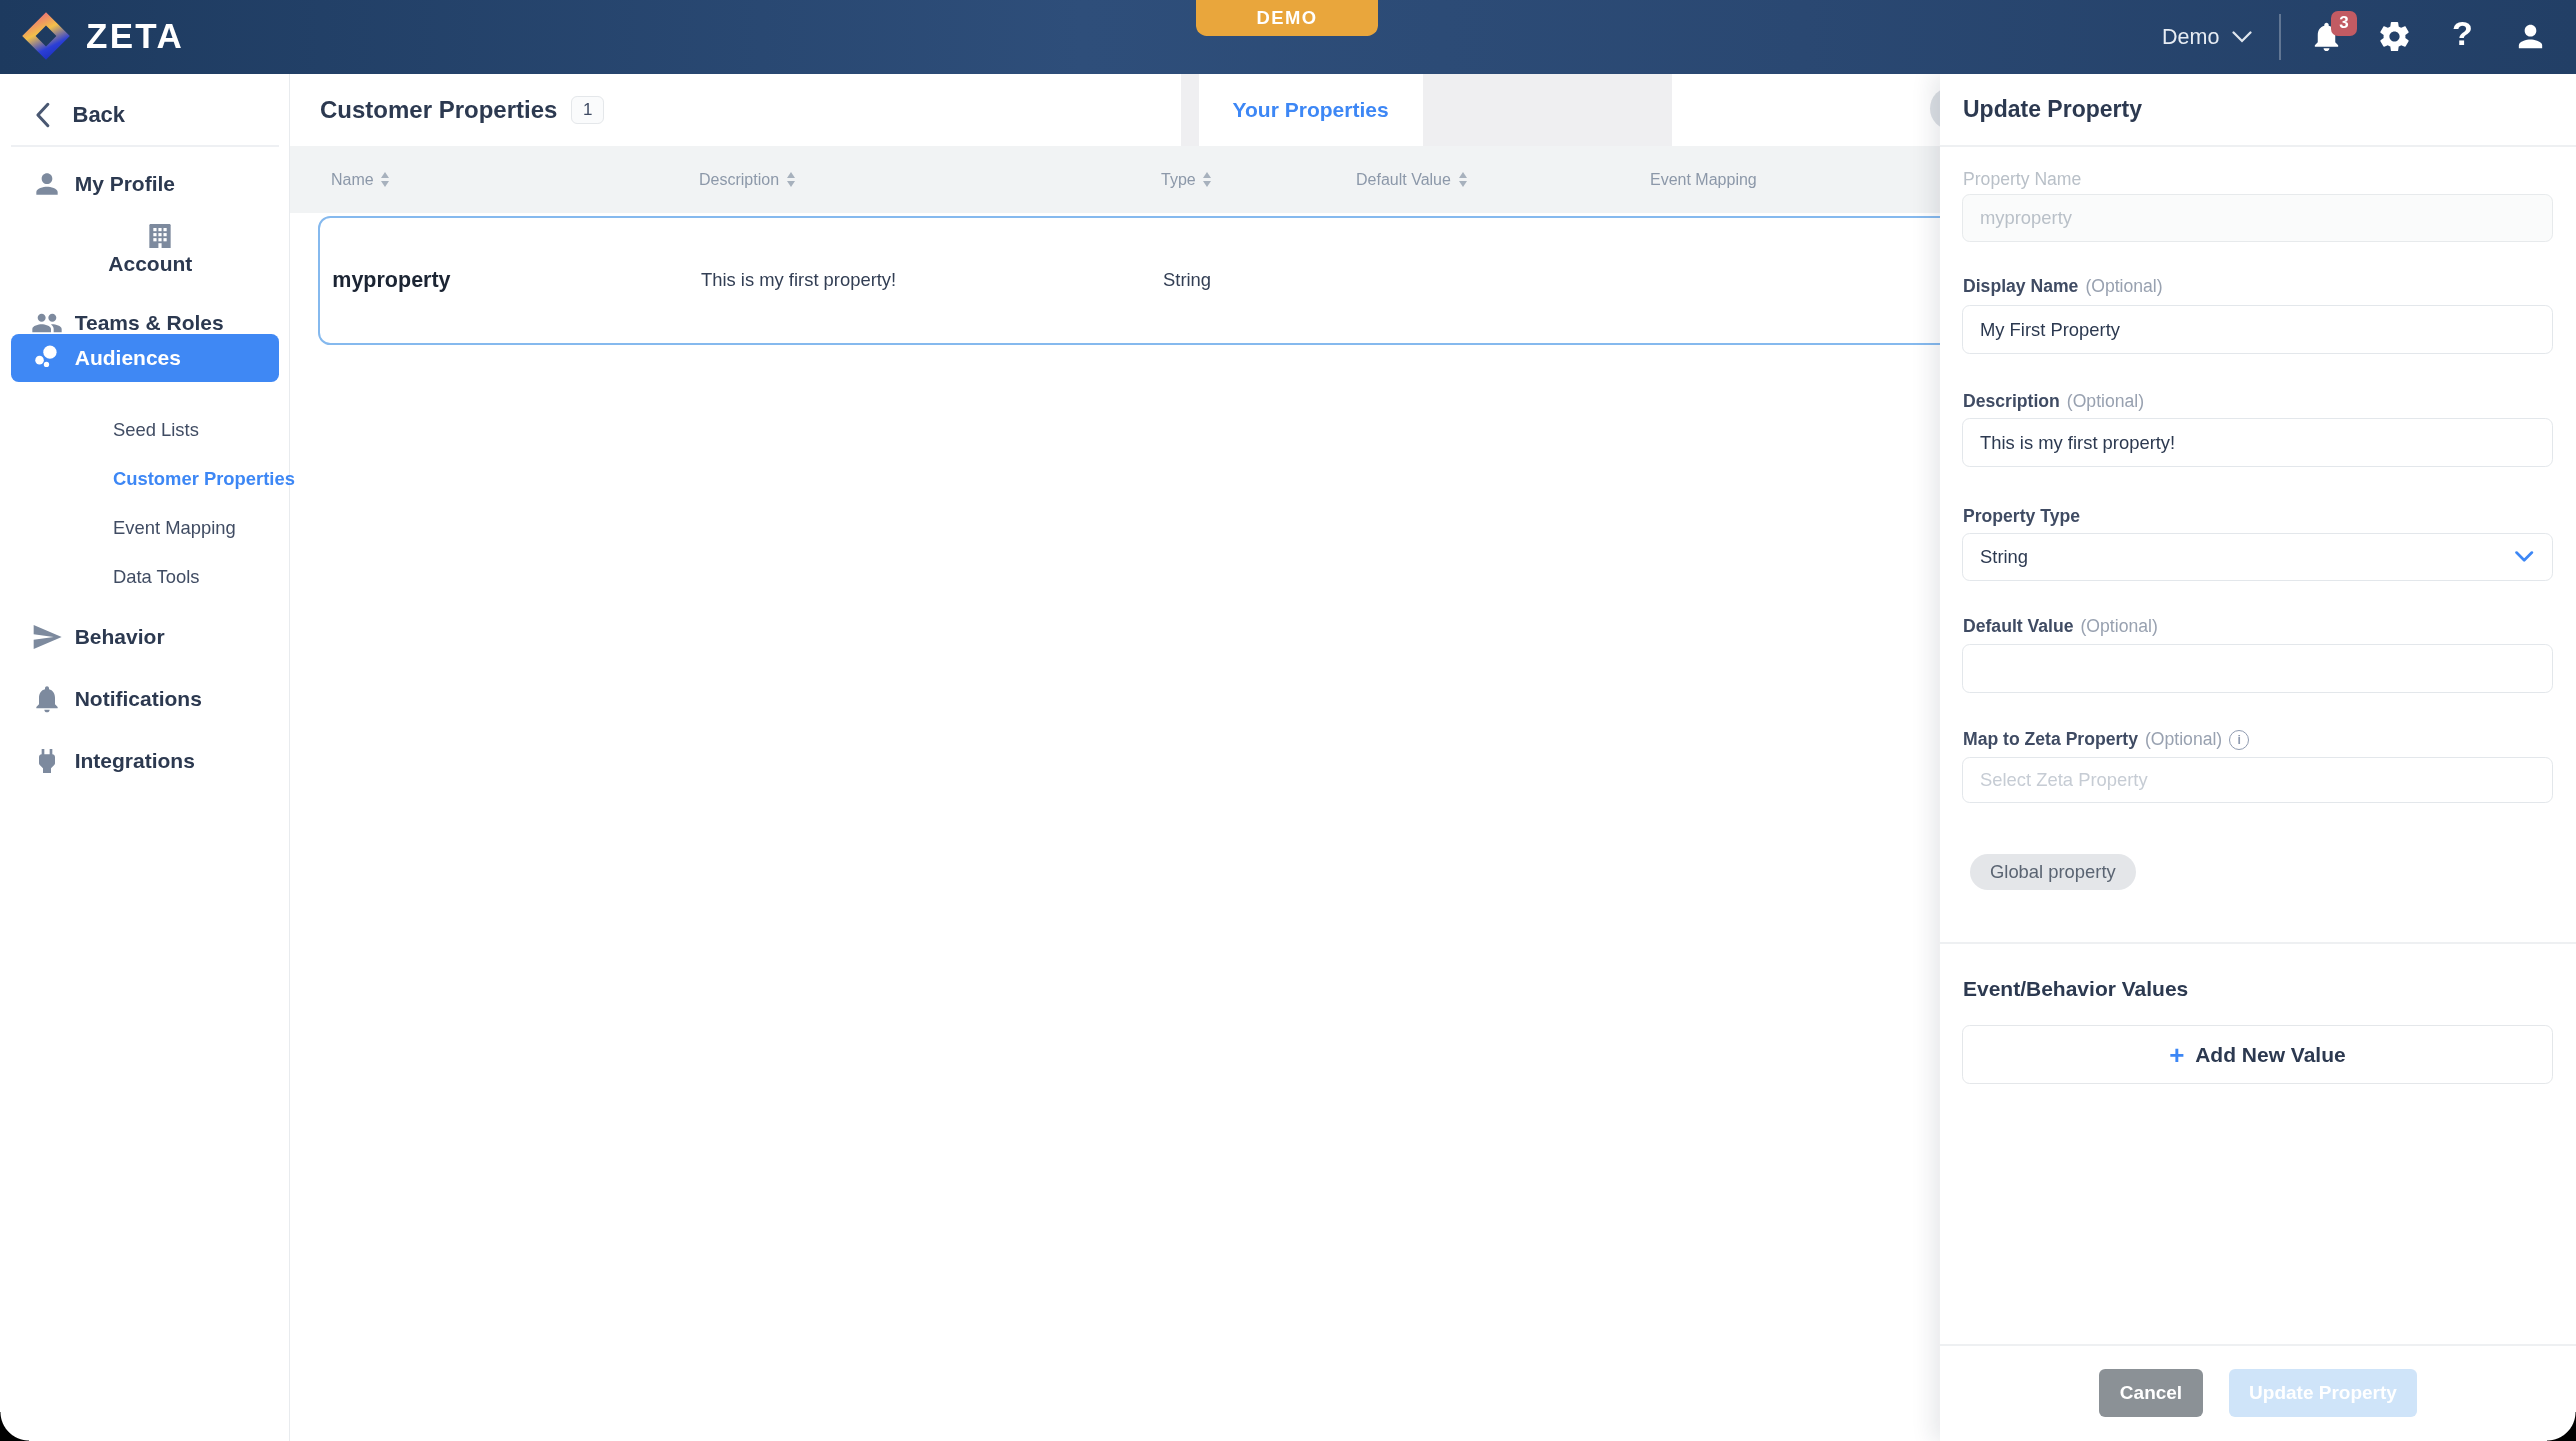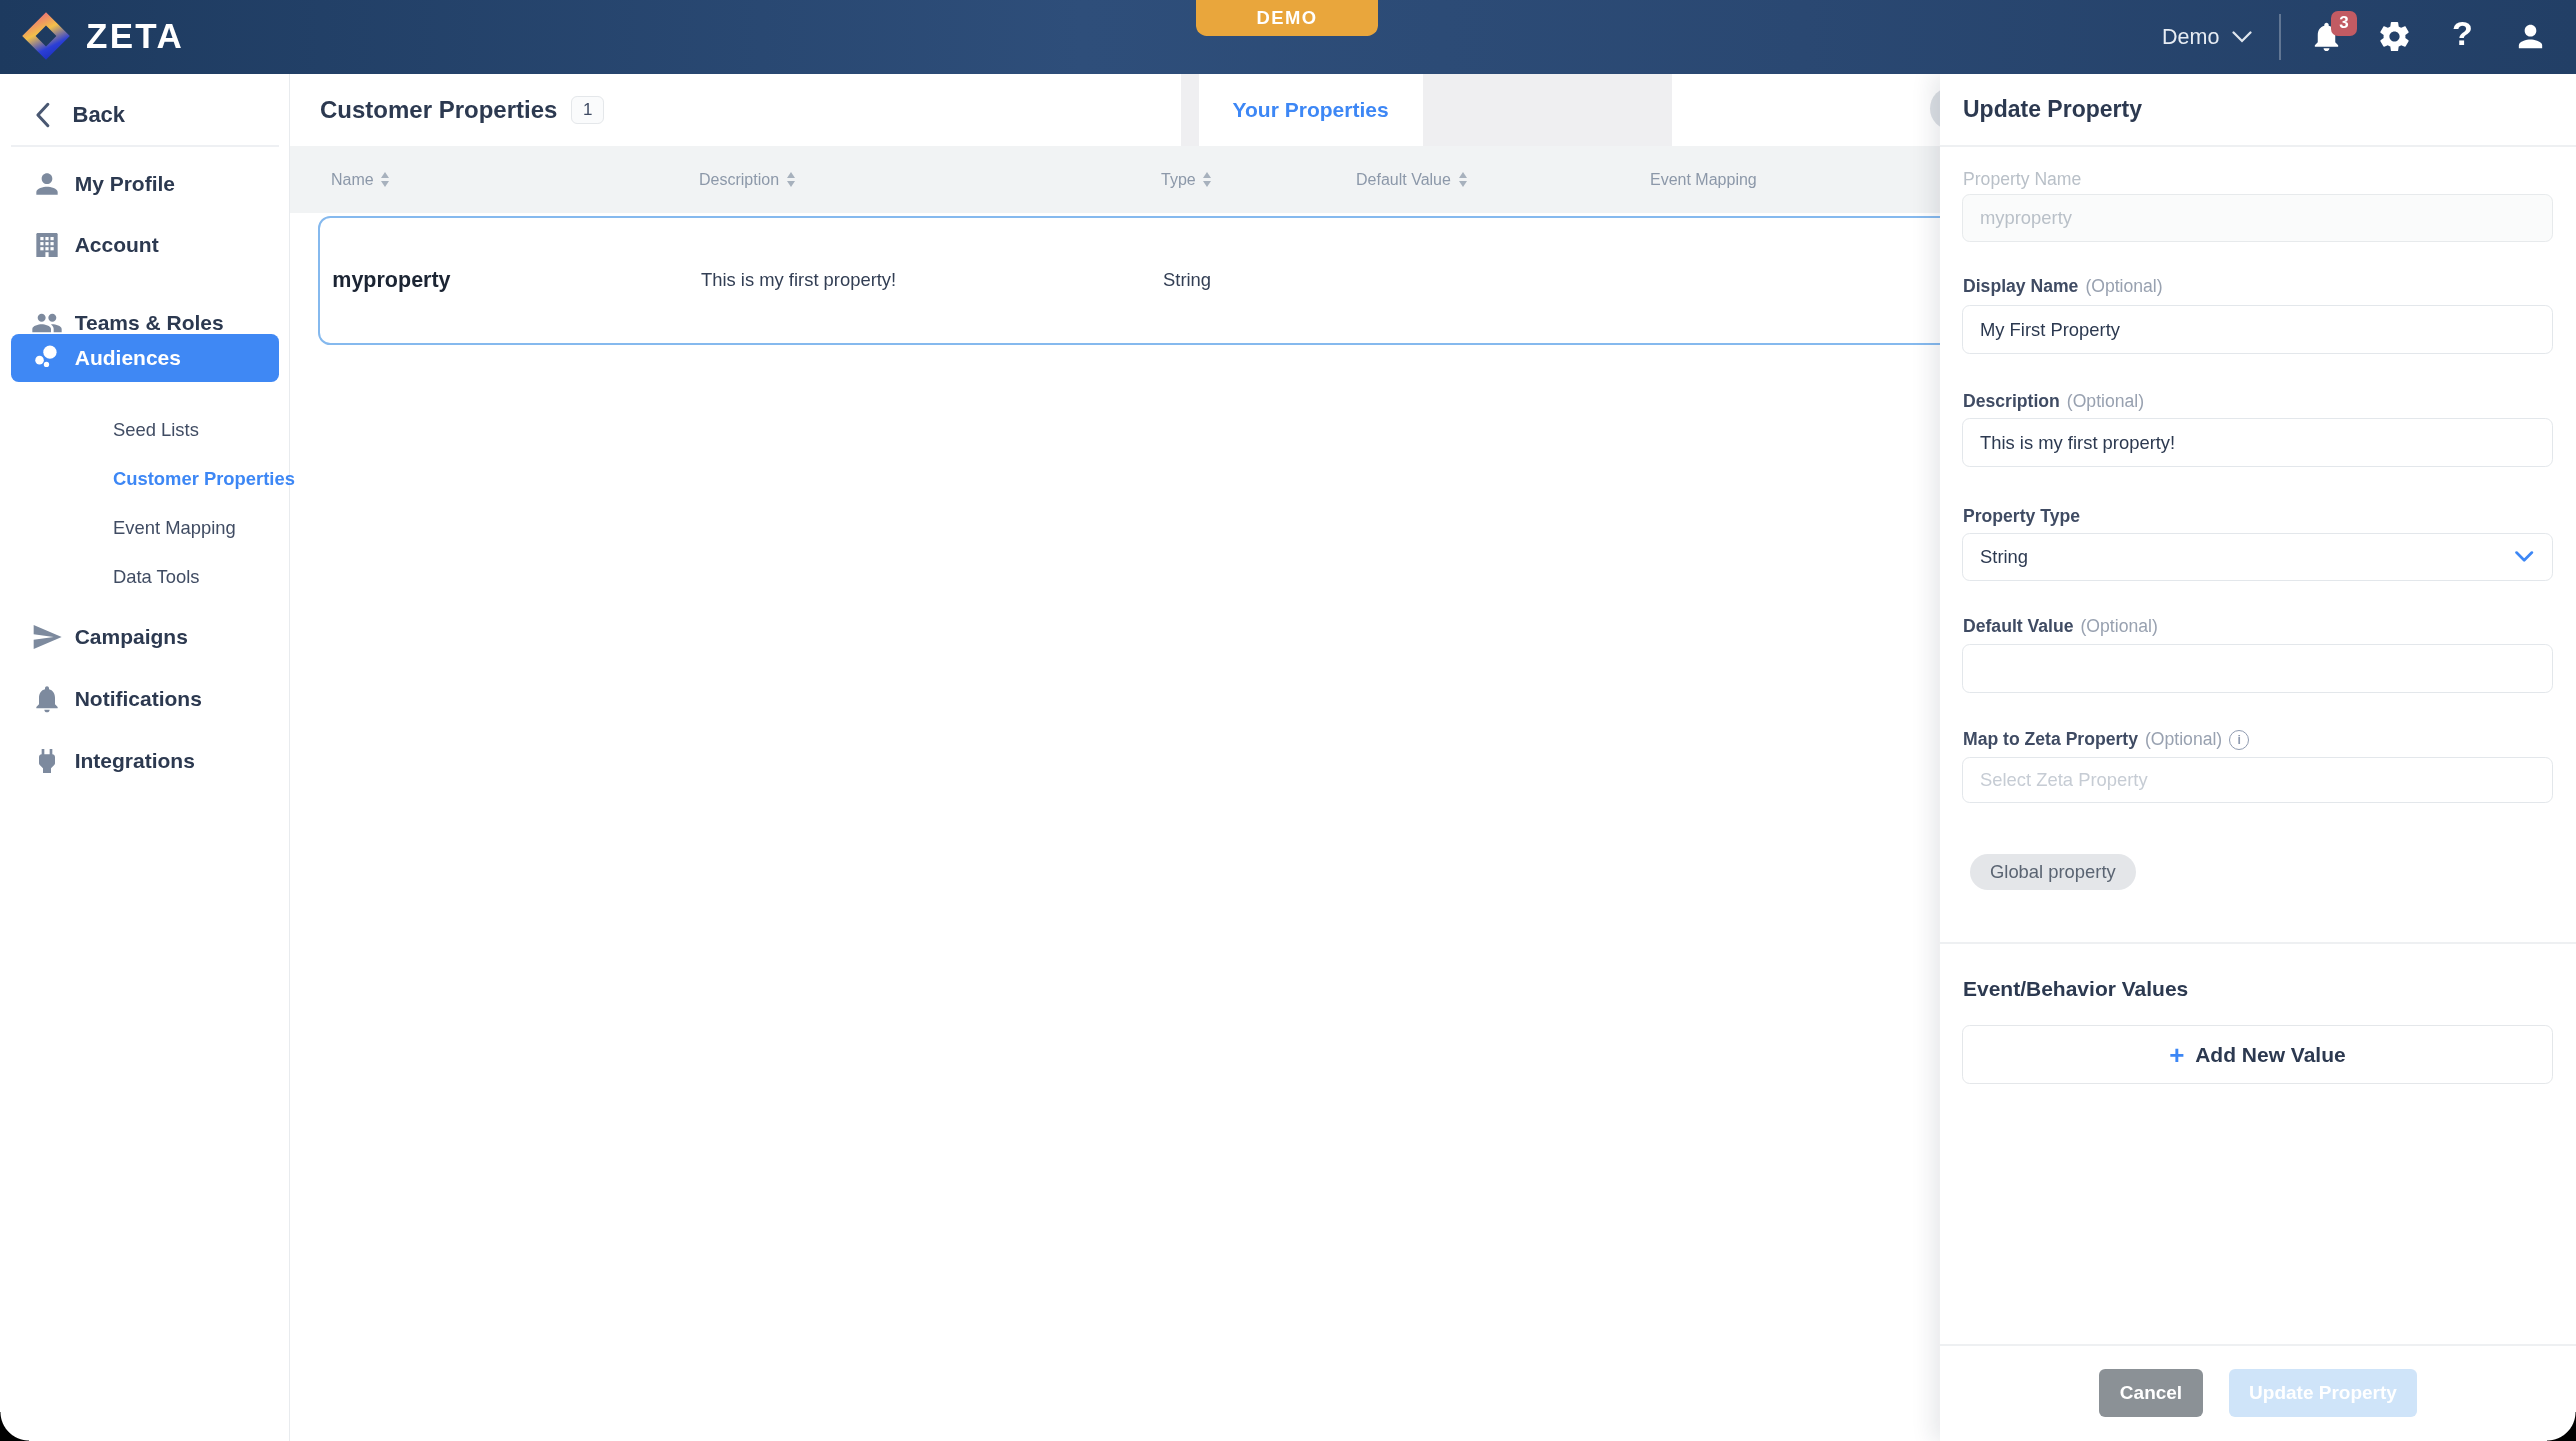--- a/index.html
+++ b/index.html
@@ -171,21 +171,21 @@
 
   <div class="sb-item" style="top:85px;">
     <span class="sb-icon">
       <svg viewBox="0 0 24 24">
           <path d="M12 12c2.21 0 4-1.79 4-4s-1.79-4-4-4-4 1.79-4 4 1.79 4 4 4zm0 2c-2.67 0-8 1.34-8 4v2h16v-2c0-2.66-5.33-4-8-4z"></path>
         </svg>
     </span>
     <span class="sb-label">My Profile</span>
   </div>
 
-  <div class="sb-item" style="top:146px;">
+  <div class="sb-item" style="top:146px;flex-direction:column;">
     <span class="sb-icon">
       <svg viewBox="0 0 24 24">
         <path d="M5 3h14c.55 0 1 .45 1 1v17H4V4c0-.55.45-1 1-1z"></path>
         <g fill="#fff">
           <rect x="7" y="6" width="2.4" height="2.4"></rect>
             <rect x="10.8" y="6" width="2.4" height="2.4"></rect>
             <rect x="14.6" y="6" width="2.4" height="2.4"></rect>
           <rect x="7" y="9.8" width="2.4" height="2.4"></rect>
             <rect x="10.8" y="9.8" width="2.4" height="2.4"></rect>
             <rect x="14.6" y="9.8" width="2.4" height="2.4"></rect>
@@ -231,21 +231,21 @@
   <div class="sb-sub" style="top:484px;">
     <span>Data Tools</span>
   </div>
 
   <div class="sb-item" style="top:538px;">
     <span class="sb-icon">
       <svg viewBox="0 0 24 24">
           <path d="M2.01 21 23 12 2.01 3 2 10l15 2-15 2z"></path>
         </svg>
     </span>
-    <span class="sb-label">Campaigns</span>
+    <span class="sb-label">Behavior</span>
   </div>
 
   <div class="sb-item" style="top:600px;">
     <span class="sb-icon">
       <svg viewBox="0 0 24 24">
           <path d="M12 22c1.1 0 2-.9 2-2h-4c0 1.1.9 2 2 2zm6-6v-5c0-3.07-1.63-5.64-4.5-6.32V4c0-.83-.67-1.5-1.5-1.5s-1.5.67-1.5 1.5v.68C7.64 5.36 6 7.92 6 11v5l-2 2v1h16v-1l-2-2z"></path>
         </svg>
     </span>
     <span class="sb-label">Notifications</span>
   </div>

